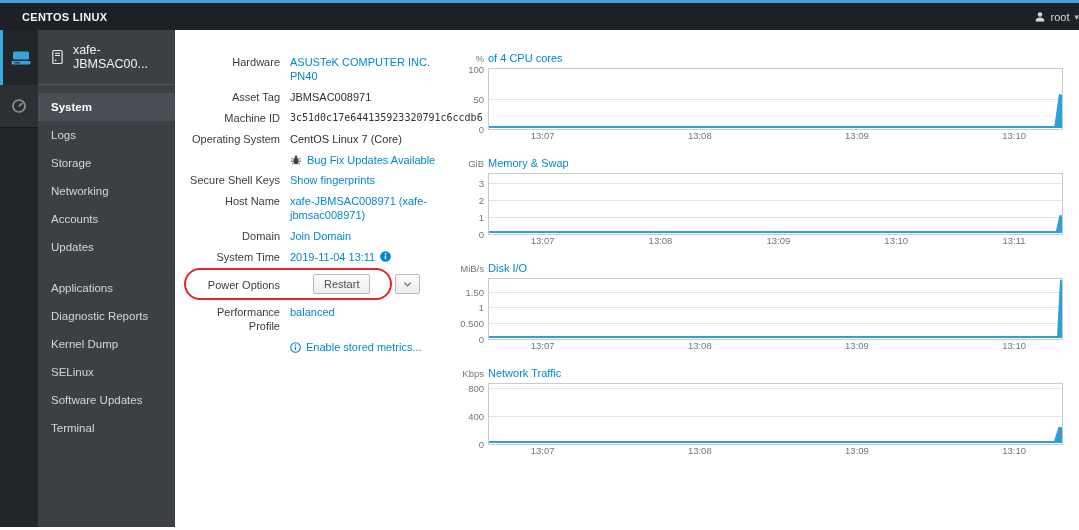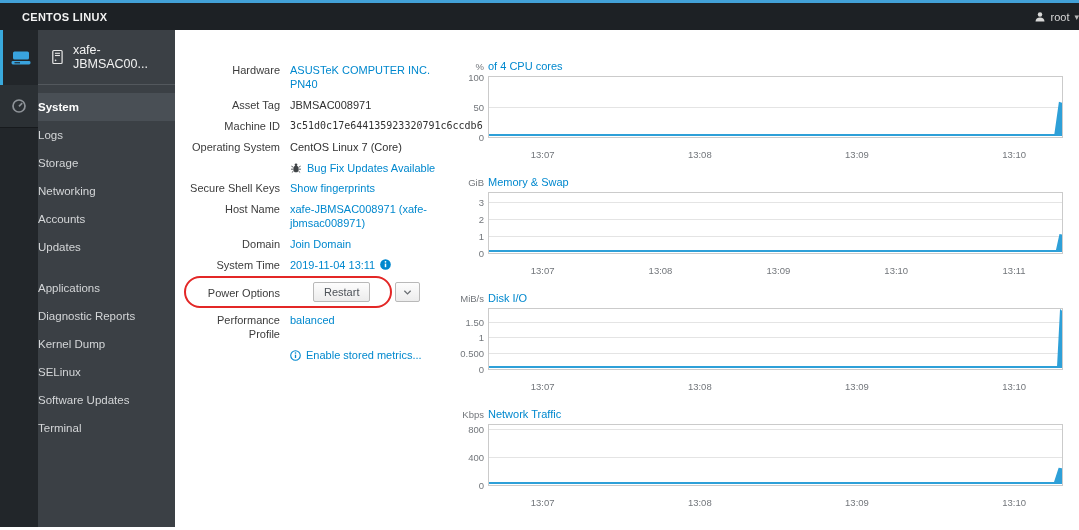--- a/index.html
+++ b/index.html
@@ -19,26 +19,26 @@
 
   .iconstrip { width:38px; background:#22262a; display:flex; flex-direction:column; }
   .tile { display:flex; align-items:center; justify-content:center; cursor:pointer; }
   .tile.host { height:55px; border-left:3px solid #39a9dc; }
   .tile.dash { height:43px; background:#2b3034; border-bottom:1px solid #171a1d; }
 
   .sidebar { width:137px; background:#3b4045; color:#d4d6d8; display:flex; flex-direction:column; }
   .hosthdr { height:55px; display:flex; align-items:center; gap:8px; padding-left:12px;
              color:#f2f2f2; font-size:12.5px; border-bottom:1px solid #53585d; cursor:pointer; }
   .nav { padding-top:8px; font-size:11.5px; }
-  .navitem { height:28px; line-height:28px; cursor:pointer; white-space:nowrap; }
+  .navitem { height:28px; line-height:28px; padding-left:13px; cursor:pointer; white-space:nowrap; }
   .navitem.active { background:#494f55; color:#fff; font-weight:bold; }
   .navspacer { height:13px; }
 
   
-  .main { flex:1; background:#fff; display:flex; padding-top:30px; overflow:hidden; }
+  .main { flex:1; background:#fff; display:flex; padding-top:22px; overflow:hidden; }
 
   .details { width:283px; padding-left:8px; flex-shrink:0; }
   .drow { display:grid; grid-template-columns:97px 1fr; column-gap:10px;
           padding:3.4px 0; font-size:11px; line-height:14px; align-items:start; }
   .dlabel { text-align:right; color:#3c3c3c; }
   .dvalue { color:#303030; }
   .mono { font-family:"DejaVu Sans Mono", monospace; font-size:10px; }
   a.dlink { color:#0088ce; text-decoration:none; cursor:pointer; }
   .vflex { display:flex; align-items:center; gap:5px; }
   .drow.power { position:relative; padding:7px 0 8px 0; }
@@ -56,21 +56,21 @@
   .trow { display:flex; align-items:baseline; margin-bottom:4px; }
   .unit { width:26px; text-align:right; margin-right:4px; color:#72767b; font-size:9.5px; white-space:nowrap; }
   .ctitle { font-size:11px; color:#0088ce; text-decoration:none; cursor:pointer; }
   .plotwrap { margin-left:30px; position:relative; }
   .plot { height:62px; border:1px solid #cbcbcb; position:relative; background:#fff; }
   .gridline { position:absolute; left:0; right:0; height:1px; background:#e4e4e4; }
   .ylab { position:absolute; right:calc(100% + 5px); transform:translateY(-50%);
           font-size:9.5px; color:#72767b; white-space:nowrap; }
   .baseline { position:absolute; left:0; right:0; bottom:1px; height:2px; background:#2ea0d8; }
   .spike { position:absolute; right:0; bottom:1px; }
-  .xrow { position:relative; height:13px; margin-top:11px; }
+  .xrow { position:relative; height:13px; margin-top:0; }
   .xtick { position:absolute; transform:translateX(-50%); font-size:9.5px; color:#72767b; }
 </style>
 </head>
 <body>
 
 <div class="topbar">
   <span class="brand">CENTOS LINUX</span>
   <span class="usermenu">
     <svg width="12" height="12" viewBox="0 0 16 16">
       <circle cx="8" cy="4.8" r="3" fill="#d8d8d8"></circle>

